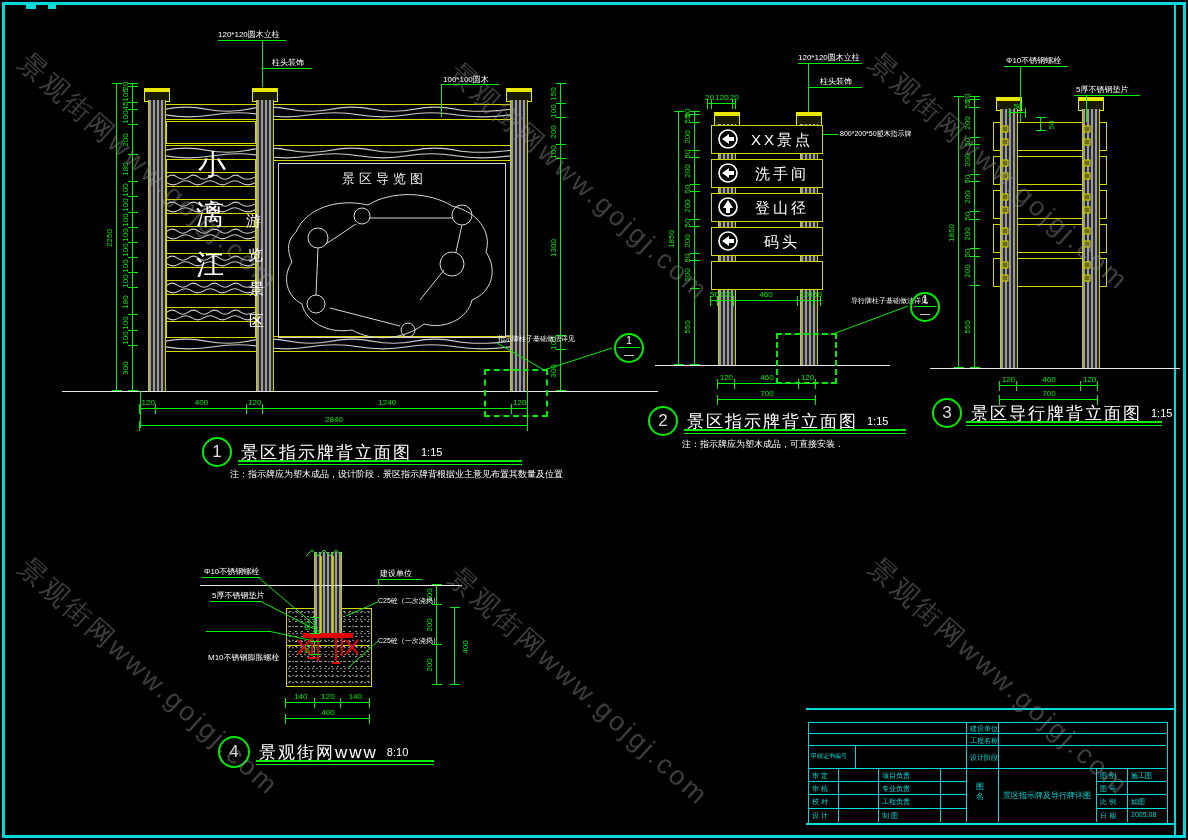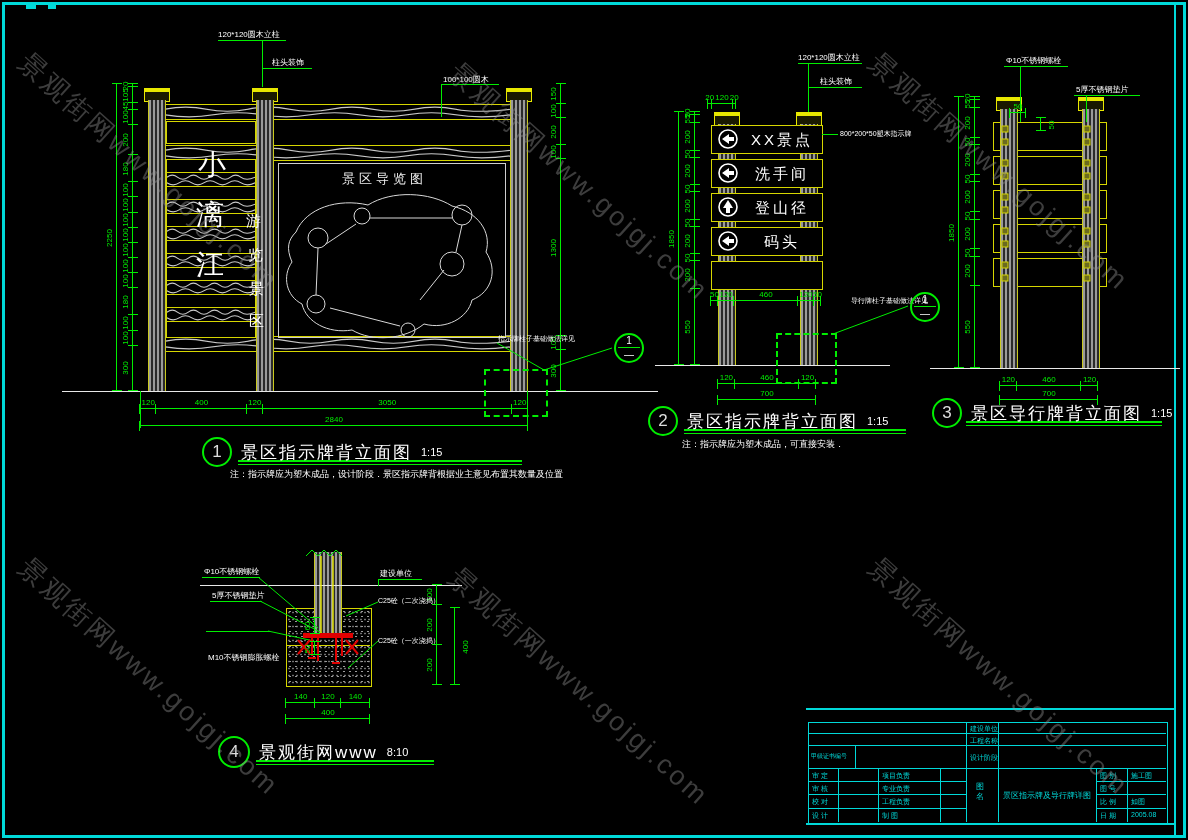--- a/index.html
+++ b/index.html
@@ -267,21 +267,21 @@
     <div class="hseg" style="flex-grow:120;">
         <b>120</b>
       </div>
     <div class="hseg" style="flex-grow:660;">
         <b>400</b>
       </div>
     <div class="hseg" style="flex-grow:120;">
         <b>120</b>
       </div>
     <div class="hseg" style="flex-grow:1820;">
-        <b>3050</b>
+        <b>1240</b>
       </div>
     <div class="hseg" style="flex-grow:120;">
         <b>120</b>
       </div>
     <div class="hend"></div>
   </div>
   <div class="hchain" style="left:140px;top:425px;width:388px;">
     <div class="hseg" style="flex-grow:1;">
         <b>2840</b>
       </div>

